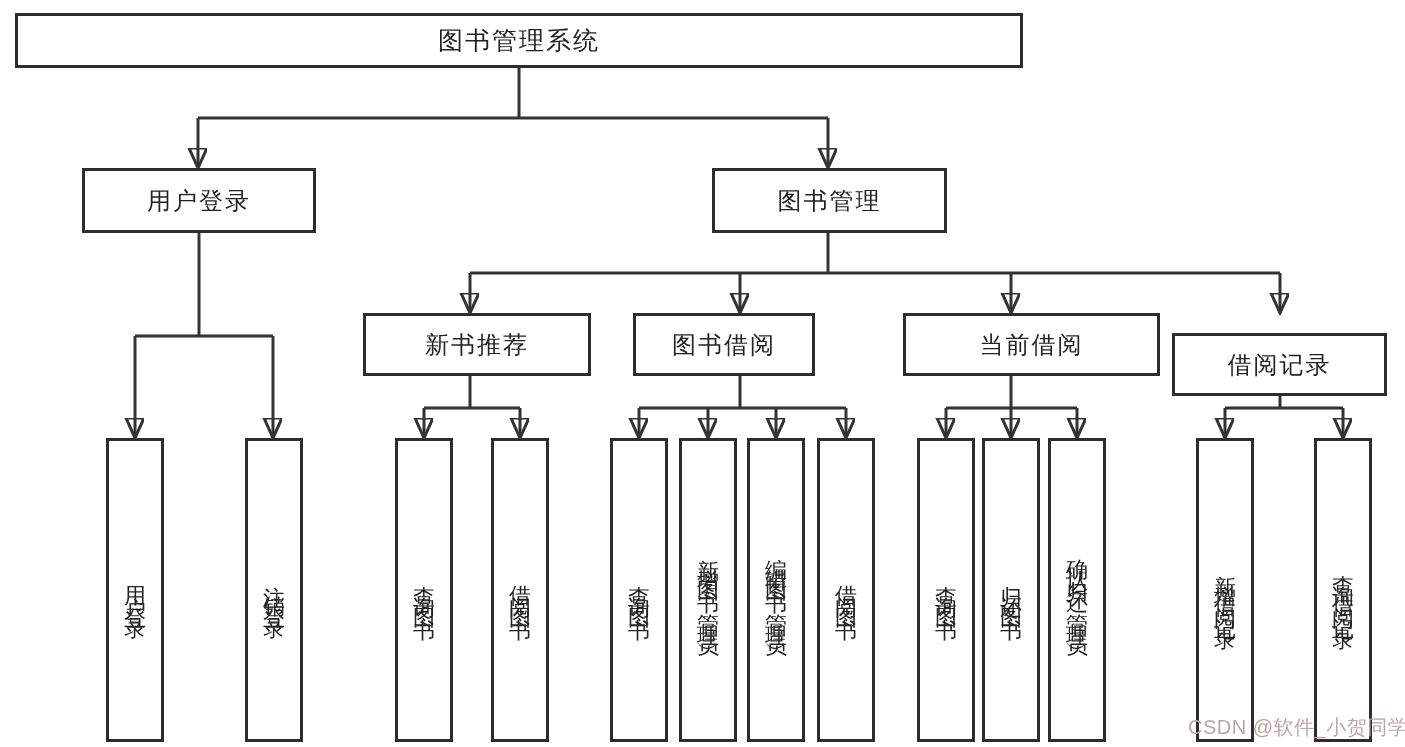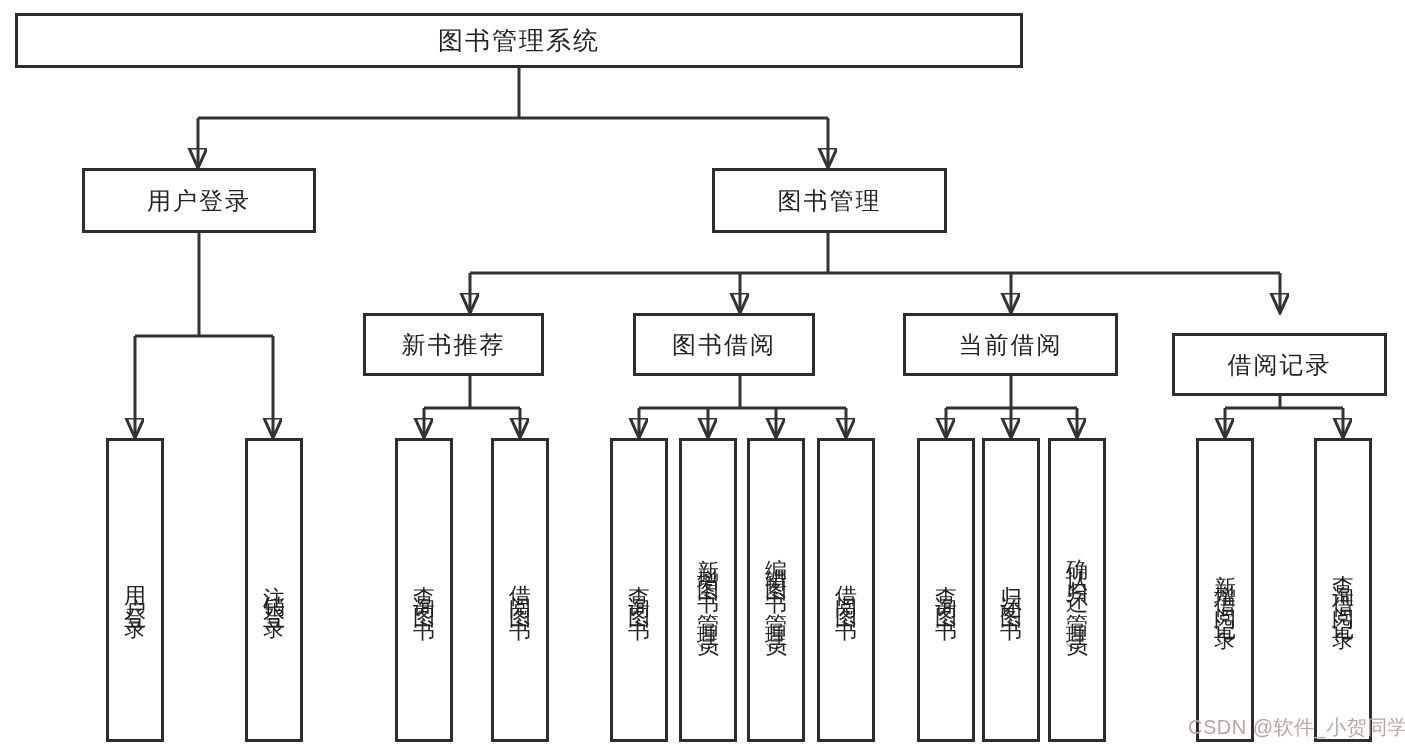--- a/index.html
+++ b/index.html
@@ -98,27 +98,27 @@
     <span>图书管理系统</span>
   </div>
 
   <div class="node hnode" style="left:82px; top:168px; width:234px; height:65px;">
     <span>用户登录</span>
   </div>
   <div class="node hnode" style="left:712px; top:168px; width:235px; height:65px;justify-content:center;">
     <span>图书管理</span>
   </div>
 
-  <div class="node hnode" style="left:363px; top:313px; width:181px; height:63px;">
+  <div class="node hnode" style="left:363px; top:313px; width:228px; height:63px;">
     <span>新书推荐</span>
   </div>
   <div class="node hnode" style="left:633px; top:313px; width:182px; height:63px;">
     <span>图书借阅</span>
   </div>
-  <div class="node hnode" style="left:903px; top:313px; width:215px; height:63px;">
+  <div class="node hnode" style="left:903px; top:313px; width:257px; height:63px;">
     <span>当前借阅</span>
   </div>
   <div class="node hnode" style="left:1172px; top:313px; width:215px; height:63px;margin-top:20px;">
     <span>借阅记录</span>
   </div>
 
   <div class="node vnode" style="left:106px; top:438px; width:58px; height:304px;">
     <span>用户登录</span>
   </div>
   <div class="node vnode" style="left:245px; top:438px; width:58px; height:304px;">

